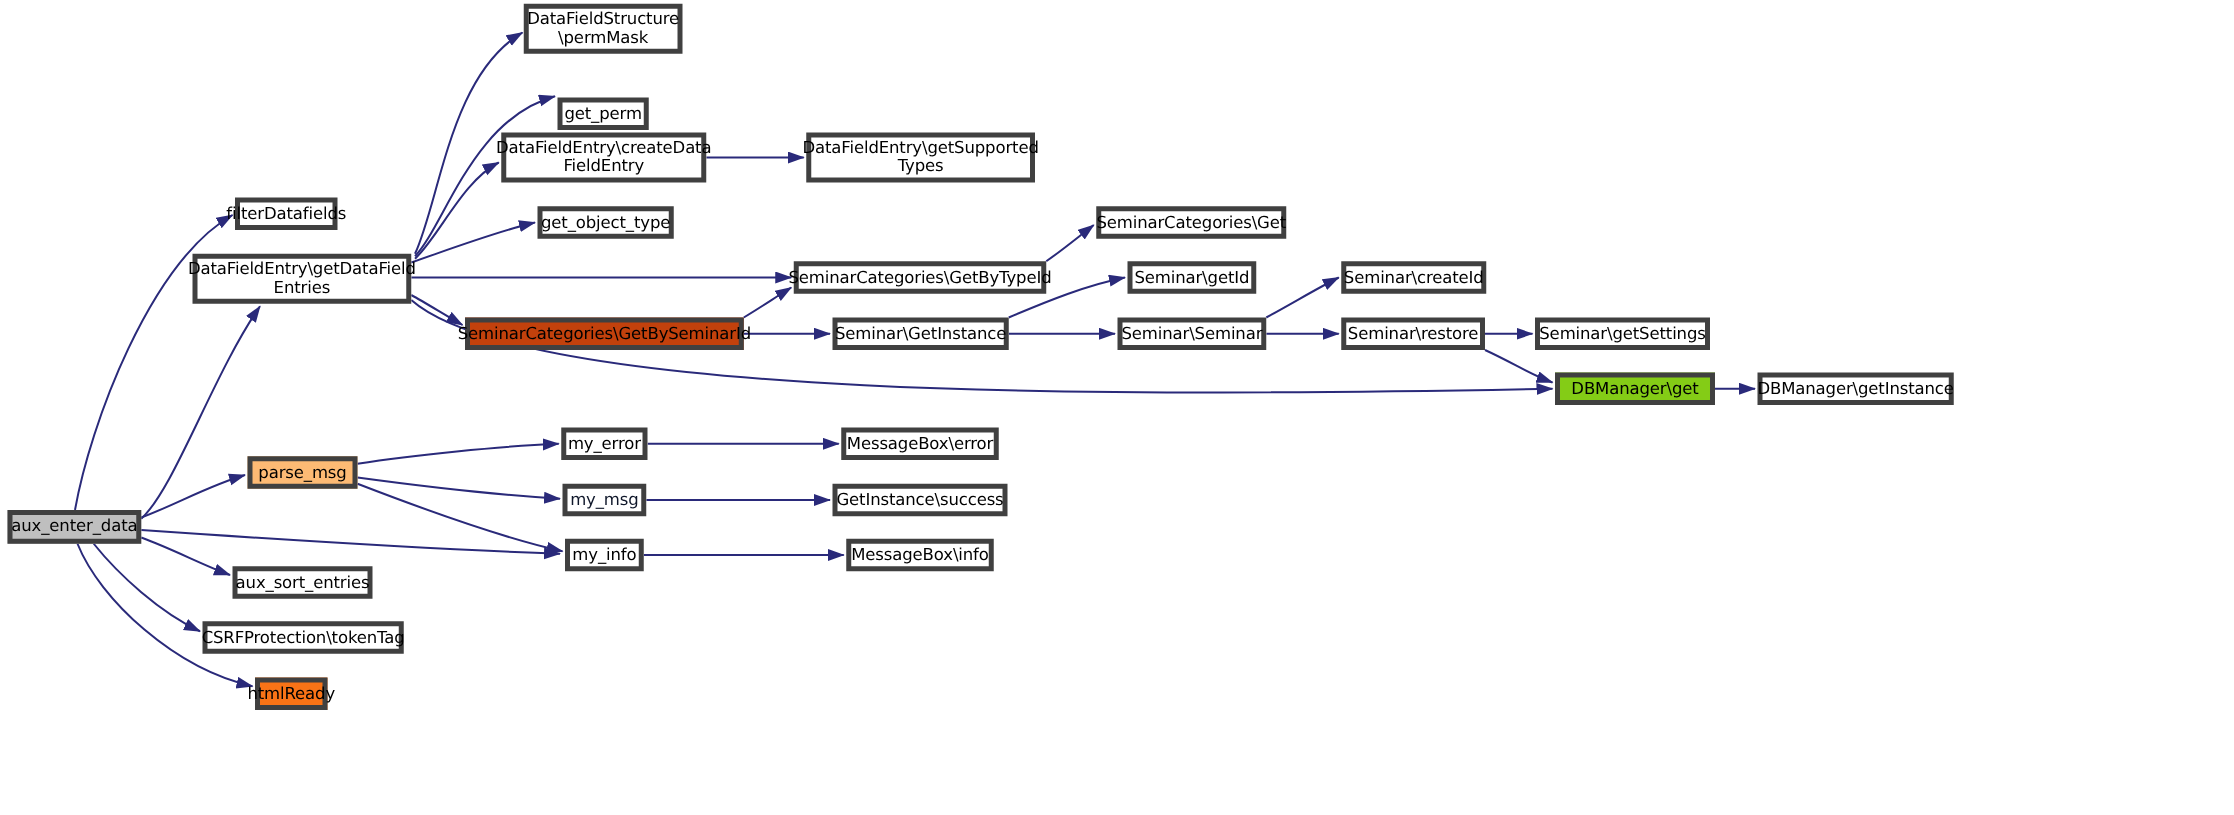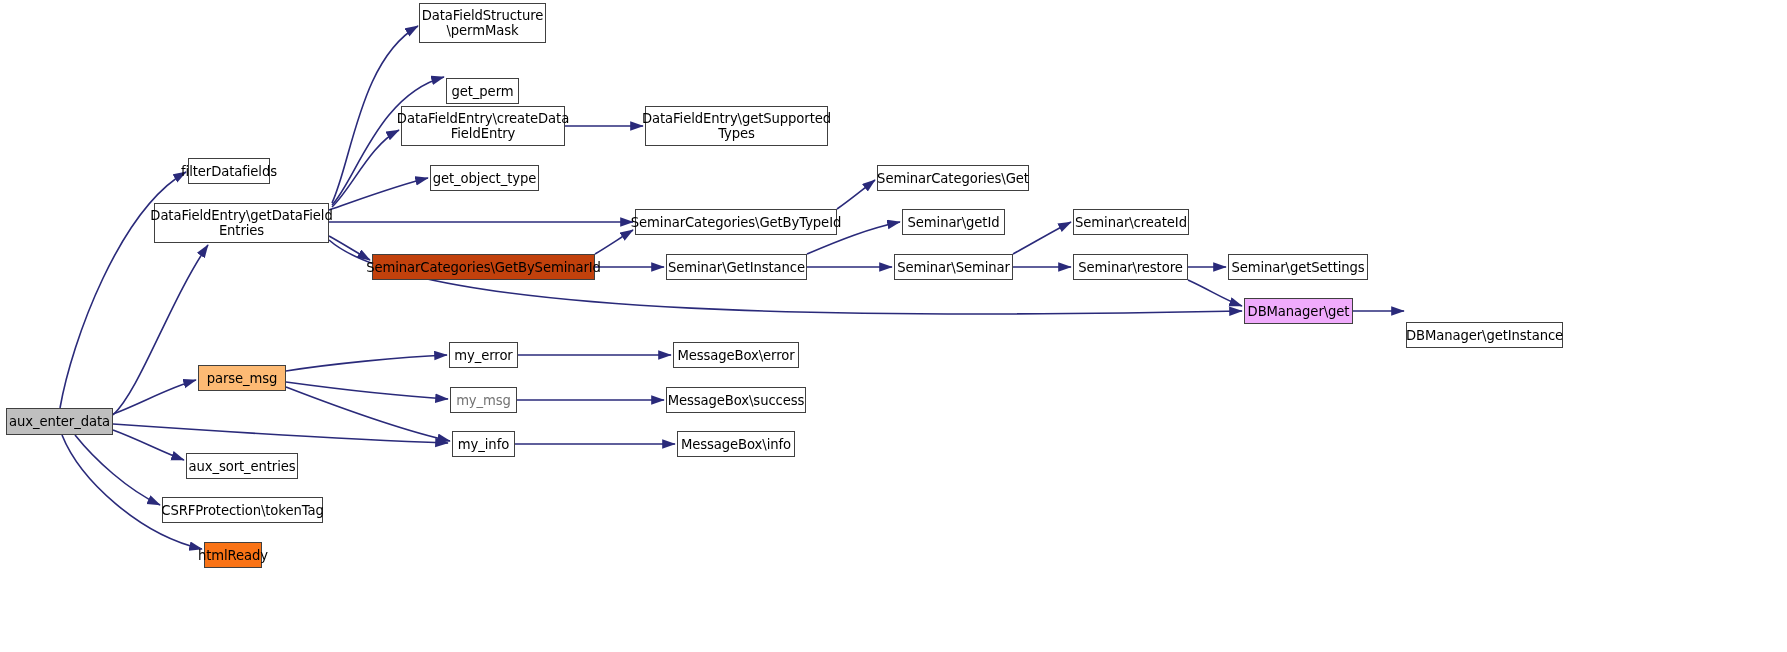--- a/index.html
+++ b/index.html
@@ -1,19 +1,19 @@
 <!DOCTYPE html>
 <html><head>
 <meta charset="utf-8">
 <style>
   html,body{margin:0;padding:0;background:#ffffff;}
   body{font-family:"DejaVu Sans","Liberation Sans",sans-serif;}
   #canvas{position:relative;width:1787px;height:652px;background:#fff;overflow:hidden;}
   #edges{position:absolute;left:0;top:0;width:1787px;height:652px;pointer-events:none;}
-  .node{position:absolute;box-sizing:border-box;border:1px solid #be185d;background:#ffffff;
+  .node{position:absolute;box-sizing:border-box;border:4px solid #be185d;background:#ffffff;
         color:#000000;display:flex;align-items:center;justify-content:center;text-align:center;
         font-size:13.2px;line-height:15px;letter-spacing:-0.1px;white-space:pre-line;}
   .node.root{background:#bfbfbf;border-color:#404040;}
 </style>
 </head>
 <body>
 
 <div id="canvas">
   <svg id="edges" viewBox="0 0 1787 652" xmlns="http://www.w3.org/2000/svg">
     <defs>
@@ -74,22 +74,22 @@
 Types</div>
       <div class="node" style="left: 635px; top: 209px; width: 202px; height: 26px; border-color: rgb(64, 64, 64); background: rgb(255, 255, 255); color: rgb(0, 0, 0);">SeminarCategories\GetByTypeId</div>
       <div class="node" style="left: 372px; top: 254px; width: 223px; height: 26px; border-color: rgb(64, 64, 64); background: #c2410c; color: rgb(0, 0, 0);">SeminarCategories\GetBySeminarId</div>
       <div class="node" style="left: 877px; top: 165px; width: 152px; height: 26px; border-color: rgb(64, 64, 64); background: rgb(255, 255, 255); color: rgb(0, 0, 0);">SeminarCategories\Get</div>
       <div class="node" style="left: 902px; top: 209px; width: 103px; height: 26px; border-color: rgb(64, 64, 64); background: rgb(255, 255, 255); color: rgb(0, 0, 0);">Seminar\getId</div>
       <div class="node" style="left: 666px; top: 254px; width: 141px; height: 26px; border-color: rgb(64, 64, 64); background: rgb(255, 255, 255); color: rgb(0, 0, 0);">Seminar\GetInstance</div>
       <div class="node" style="left: 894px; top: 254px; width: 119px; height: 26px; border-color: rgb(64, 64, 64); background: rgb(255, 255, 255); color: rgb(0, 0, 0);">Seminar\Seminar</div>
       <div class="node" style="left: 1073px; top: 209px; width: 116px; height: 26px; border-color: rgb(64, 64, 64); background: rgb(255, 255, 255); color: rgb(0, 0, 0);">Seminar\createId</div>
       <div class="node" style="left: 1073px; top: 254px; width: 115px; height: 26px; border-color: rgb(64, 64, 64); background: rgb(255, 255, 255); color: rgb(0, 0, 0);">Seminar\restore</div>
       <div class="node" style="left: 1228px; top: 254px; width: 140px; height: 26px; border-color: rgb(64, 64, 64); background: rgb(255, 255, 255); color: rgb(0, 0, 0);">Seminar\getSettings</div>
-      <div class="node" style="left: 1244px; top: 298px; width: 109px; height: 26px; border-color: rgb(64, 64, 64); background: #f0abfc; color: rgb(0, 0, 0);">DBManager\get</div>
-      <div class="node" style="left: 1406px; top: 298px; width: 157px; height: 26px; border-color: rgb(64, 64, 64); background: rgb(255, 255, 255); color: rgb(0, 0, 0); margin-top: 24px;">DBManager\getInstance</div>
+      <div class="node" style="left: 1244px; top: 298px; width: 128px; height: 26px; border-color: rgb(64, 64, 64); background: #84cc16; color: rgb(0, 0, 0);">DBManager\get</div>
+      <div class="node" style="left: 1406px; top: 298px; width: 157px; height: 26px; border-color: rgb(64, 64, 64); background: rgb(255, 255, 255); color: rgb(0, 0, 0);">DBManager\getInstance</div>
       <div class="node" style="left: 449px; top: 342px; width: 69px; height: 26px; border-color: rgb(64, 64, 64); background: rgb(255, 255, 255); color: rgb(0, 0, 0);">my_error</div>
-      <div class="node" style="left: 450px; top: 387px; width: 67px; height: 26px; border-color: rgb(64, 64, 64); background: rgb(255, 255, 255); color: #737373;">my_msg</div>
+      <div class="node" style="left: 450px; top: 387px; width: 67px; height: 26px; border-color: rgb(64, 64, 64); background: rgb(255, 255, 255); color: #0f172a;">my_msg</div>
       <div class="node" style="left: 452px; top: 431px; width: 63px; height: 26px; border-color: rgb(64, 64, 64); background: rgb(255, 255, 255); color: rgb(0, 0, 0);">my_info</div>
       <div class="node" style="left: 673px; top: 342px; width: 126px; height: 26px; border-color: rgb(64, 64, 64); background: rgb(255, 255, 255); color: rgb(0, 0, 0);">MessageBox\error</div>
-      <div class="node" style="left: 666px; top: 387px; width: 140px; height: 26px; border-color: rgb(64, 64, 64); background: rgb(255, 255, 255); color: rgb(0, 0, 0);">MessageBox\success</div>
+      <div class="node" style="left: 666px; top: 387px; width: 140px; height: 26px; border-color: rgb(64, 64, 64); background: rgb(255, 255, 255); color: rgb(0, 0, 0);">GetInstance\success</div>
       <div class="node" style="left: 677px; top: 431px; width: 118px; height: 26px; border-color: rgb(64, 64, 64); background: rgb(255, 255, 255); color: rgb(0, 0, 0);">MessageBox\info</div>
     </div>
 </div>
 
 </body></html>

